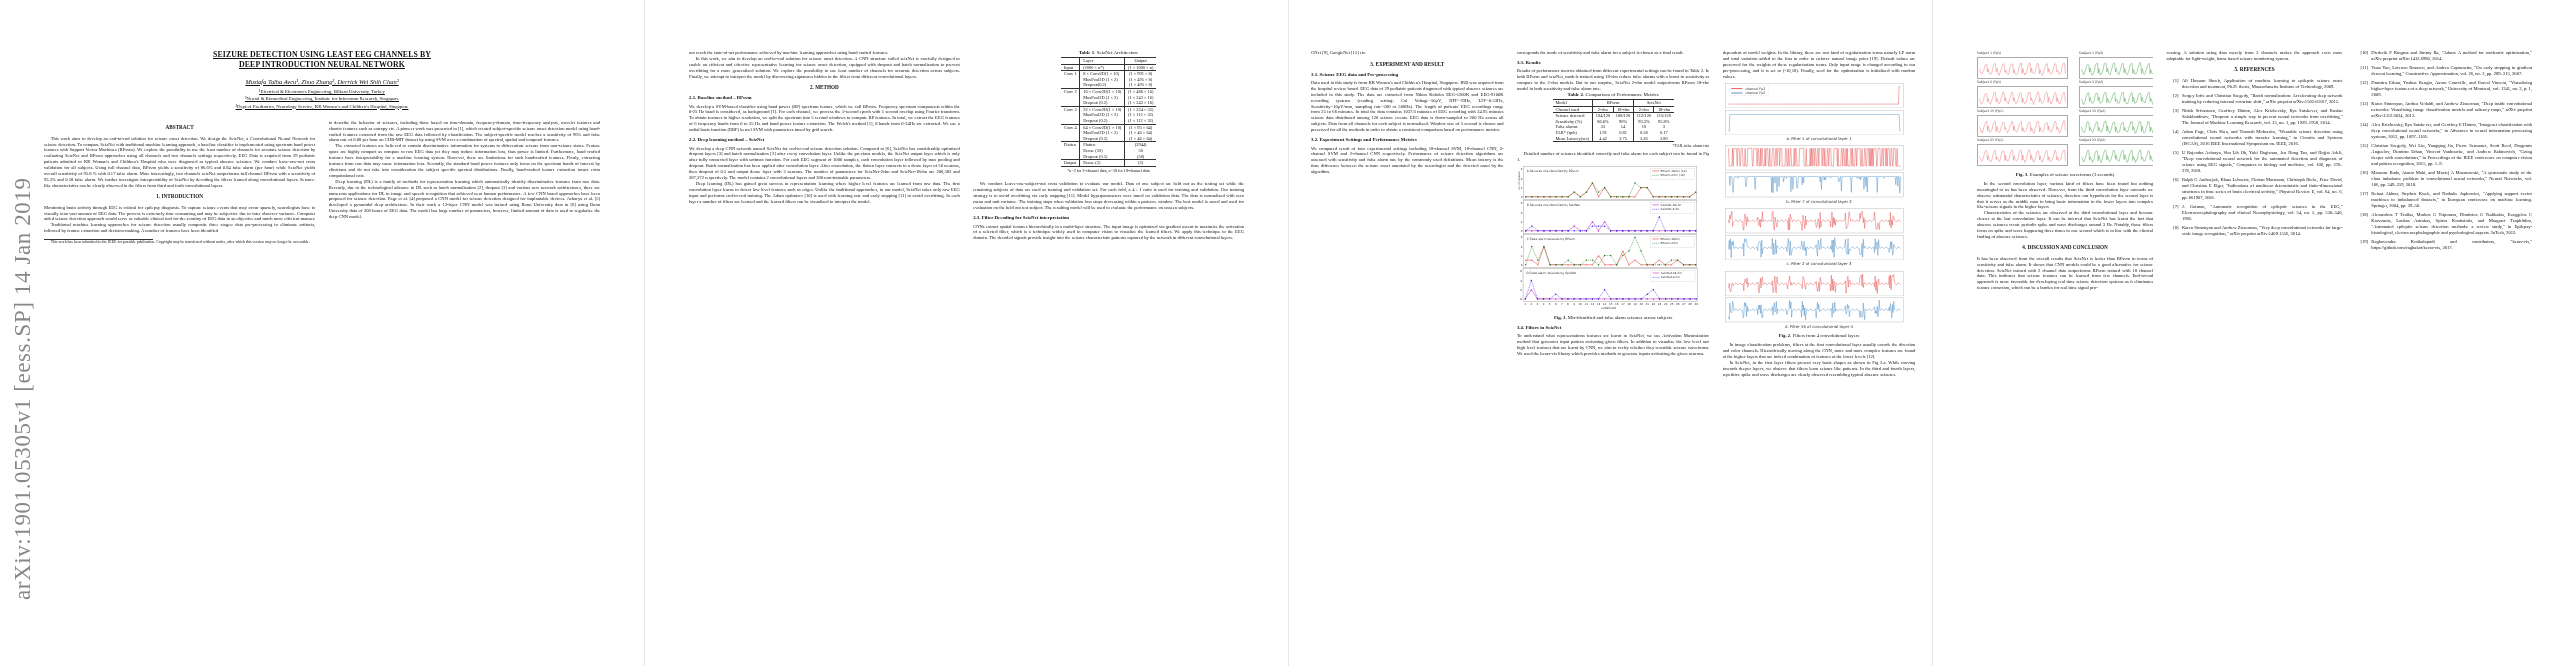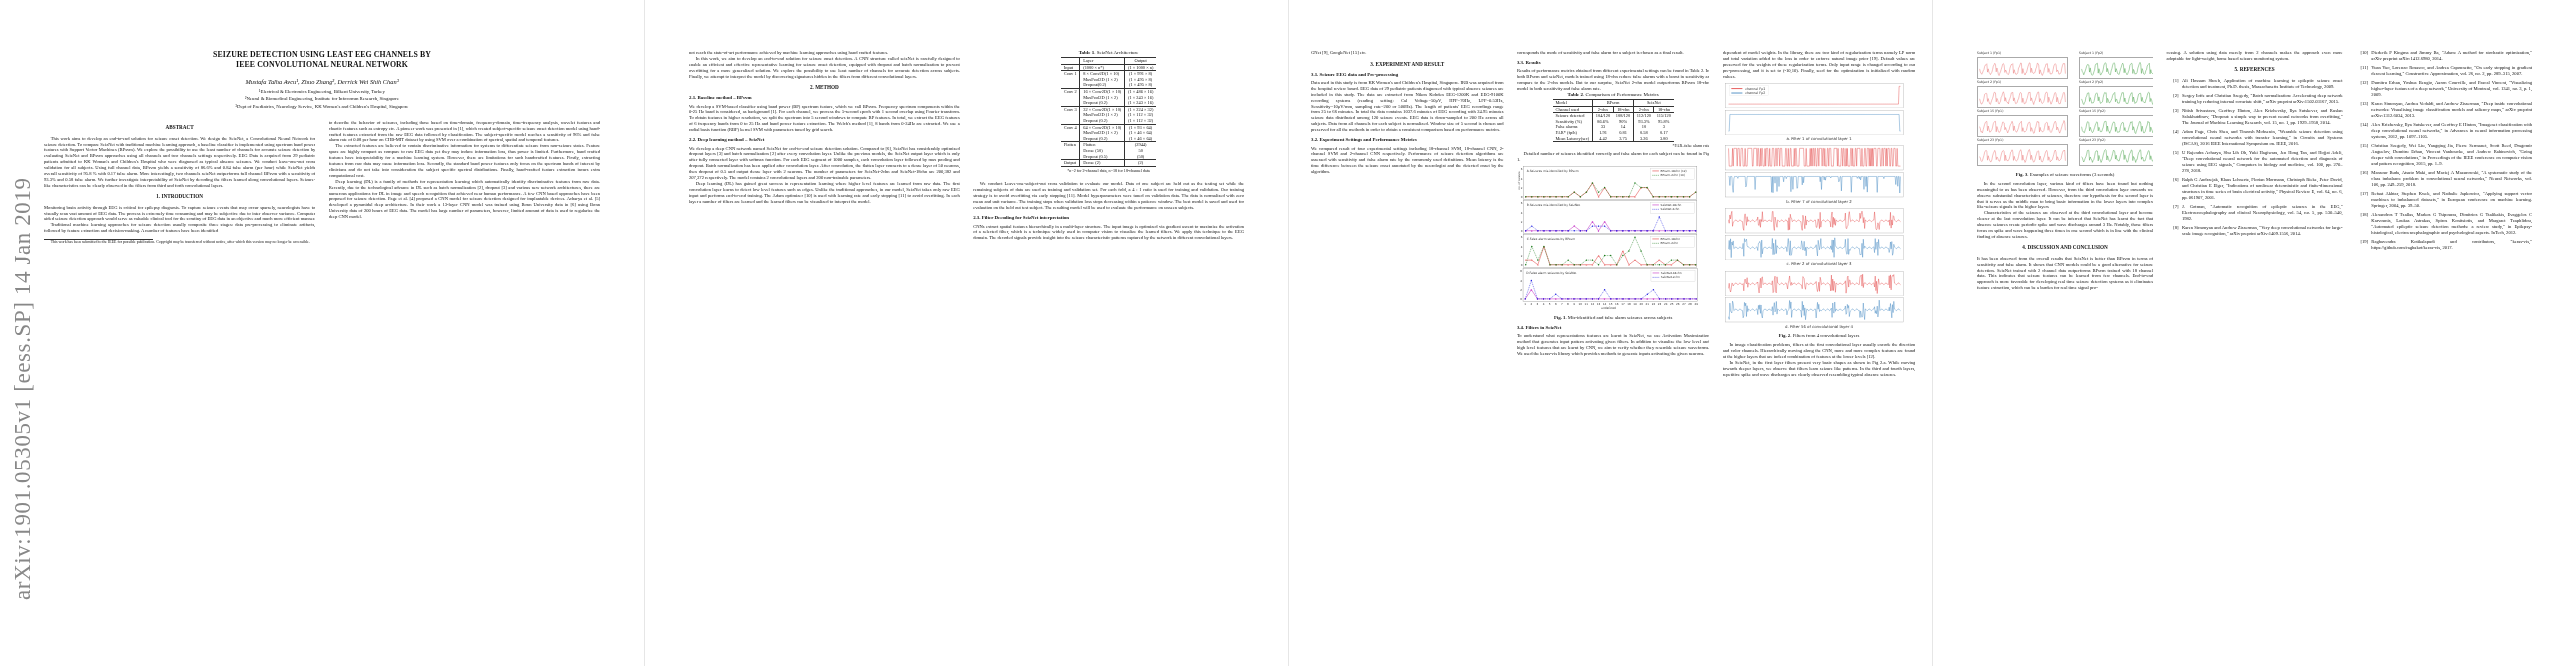--- a/index.html
+++ b/index.html
@@ -6,21 +6,21 @@
   html, body { width: 2576px; height: 667px; background: #fff; overflow: hidden; }
   body { font-family: "Liberation Serif", "DejaVu Serif", serif; color: #111; }
   .spread { display: flex; width: 2576px; height: 667px; }
   .page { position: relative; width: 644px; height: 667px; background: #fff; padding: 50px 44px 33px 44px; }
   .page + .page { border-left: 0.6px solid #e6e6e6; }
   .cols { display: flex; gap: 13.3px; height: 100%; }
   .col { flex: 1; font-size: 4.6px; line-height: 5.9px; text-align: justify; overflow: hidden; }
   .col p { text-indent: 6.7px; margin-bottom: 0; }
   .col p.noindent { text-indent: 0; }
   .arxiv-stamp { position: absolute; left: 10px; top: 600px; transform: rotate(-90deg); transform-origin: left top; font-family: "Liberation Serif", serif; font-size: 23px; color: #888; white-space: nowrap; letter-spacing: 0.6px; }
-  .title-block { text-align: center; margin-bottom: 10px; }
+  .title-block { text-align: center; margin-bottom: 10px; text-decoration: underline; }
   .paper-title { font-weight: bold; font-size: 7.8px; line-height: 10px; letter-spacing: 0.1px; }
   .authors { font-style: italic; font-size: 6.4px; margin-top: 7.8px; }
   .affil { font-size: 4.8px; line-height: 7.2px; margin-top: 3.3px; }
   h2.sec { text-align: center; font-weight: bold; font-size: 5.2px; margin: 5.6px 0 4.4px 0; }
   h3.sub { font-weight: bold; font-size: 4.9px; margin: 4.4px 0 2.2px 0; }
   .footnote { border-top: 0.4px solid #333; width: 40%; margin-top: 4.4px; }
   .footnote-text { font-size: 3.9px; line-height: 5px; text-indent: 6.7px; }
   table.paper-table { border-collapse: collapse; margin: 1.1px auto; font-size: 4.4px; line-height: 5.6px; }
   table.paper-table td, table.paper-table th { padding: 0 2.8px; font-weight: normal; text-align: center; }
   table.paper-table td.l { text-align: left; }
@@ -43,21 +43,21 @@
 </head>
 <body>
 
 <div class="spread">
 
   <div class="page">
     <div class="arxiv-stamp">arXiv:1901.05305v1  [eess.SP]  14 Jan 2019</div>
     <div class="title-block">
       <div class="paper-title">
         <div>SEIZURE DETECTION USING LEAST EEG CHANNELS BY</div>
-        <div>IEEE CONVOLUTIONAL NEURAL NETWORK</div>
+        <div>DEEP INTRODUCTION NEURAL NETWORK</div>
       </div>
       <div class="authors">Mustafa Talha Avcu¹, Zhuo Zhang², Derrick Wei Shih Chan³</div>
       <div class="affil">
         <div>¹Electrical &amp; Electronics Engineering, Bilkent University, Turkey</div>
         <div>²Neural &amp; Biomedical Engineering, Institute for Infocomm Research, Singapore</div>
         <div>³Dept of Paediatrics, Neurology Service, KK Women's and Children's Hospital, Singapore</div>
       </div>
     </div>
     <div class="cols" style="height: 484px;">
       <div class="col">

